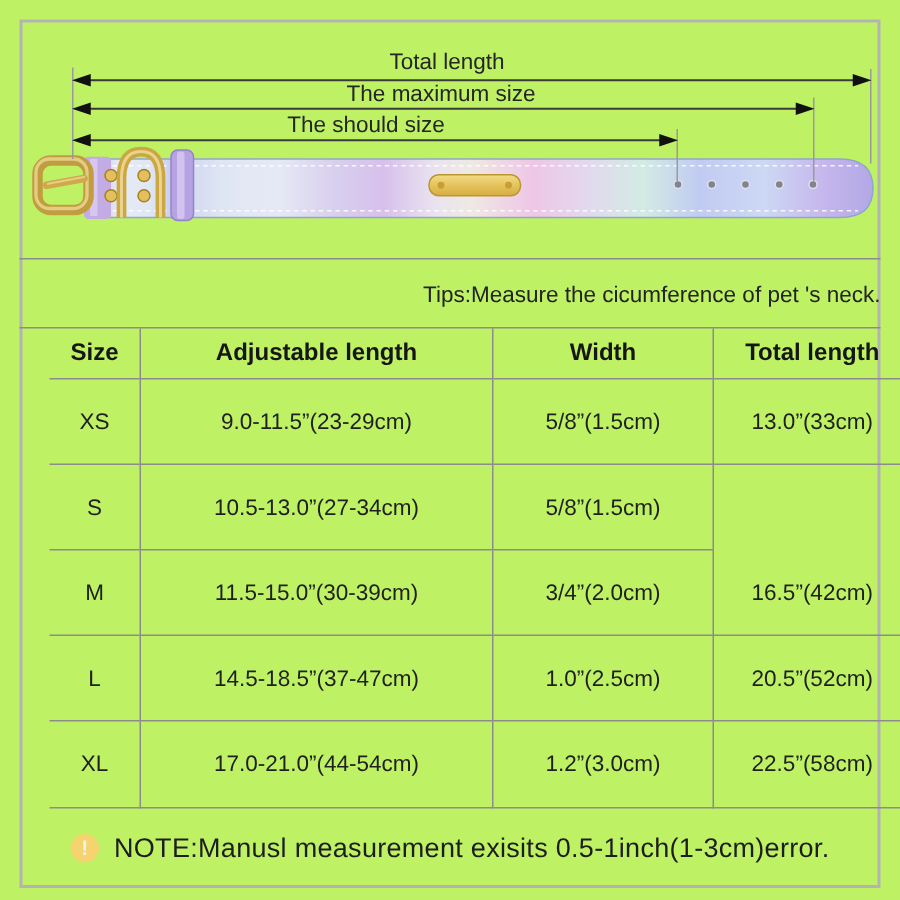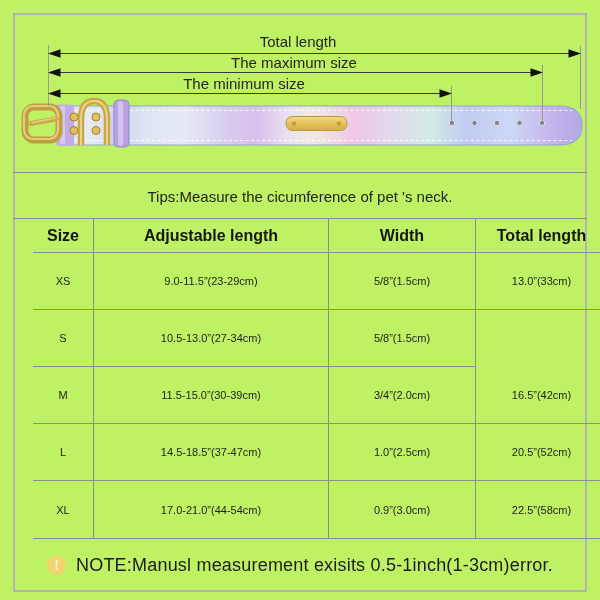--- a/index.html
+++ b/index.html
@@ -17,37 +17,37 @@
     position:absolute;transform:translateX(-50%);white-space:nowrap;
     font-size:15px;line-height:16px;color:#252525;
   }
   #lbl-total{left:298px;top:34px;}
   #lbl-max{left:294px;top:55px;}
   #lbl-min{left:244px;top:76px;}
   
   .tips{
     position:absolute;left:13px;top:172px;width:574px;height:46px;box-sizing:border-box;
     border-top:1px solid var(--c-line,#8c8c8c);
-    display:flex;flex-direction:column;align-items:center;justify-content:center;
+    display:flex;flex-direction:column;align-items:flex-end;justify-content:center;
     padding-top:3px;gap:1px;
   }
   .tips-line{font-size:15px;line-height:20px;text-align:center;color:#232323;white-space:nowrap;}
   .red{color:var(--c-red,#ee1111);}
   
   .size-table{
     position:absolute;left:13px;top:218px;width:574px;box-sizing:border-box;
     border-top:1px solid var(--c-line,#8c8c8c);
     padding-left:20px;
   }
   .trow{display:grid;grid-template-columns:61px 235px 147px 131px;}
   .cell{
     box-sizing:border-box;border-right:1px solid var(--c-line,#8c8c8c);
     border-bottom:1px solid var(--c-line,#8c8c8c);
     display:flex;align-items:center;justify-content:center;
-    font-size:11px;color:#1f1f1f;white-space:nowrap;
+    font-size:15px;color:#1f1f1f;white-space:nowrap;
   }
   .cell.last{border-right:none;}
   .trow.header .cell{height:34px;font-weight:bold;font-size:16px;color:#161616;}
   .trow.data .cell{height:57px;}
   .trow.data.tall .cell{height:58px;}
   
   .note-row{
     position:absolute;left:13px;top:538px;width:574px;height:54px;box-sizing:border-box;
     display:flex;align-items:center;justify-content:center;gap:10px;
   }
@@ -154,21 +154,21 @@
         <polygon points="581,53.5 568.5,49.3 568.5,57.7"></polygon>
       <polygon points="48,72.5 60.5,68.3 60.5,76.7"></polygon>
         <polygon points="543,72.5 530.5,68.3 530.5,76.7"></polygon>
       <polygon points="48,93.5 60.5,89.3 60.5,97.7"></polygon>
         <polygon points="452,93.5 439.5,89.3 439.5,97.7"></polygon>
     </g>
   </svg>
 
   <span class="arrow-label" id="lbl-total">Total length</span>
   <span class="arrow-label" id="lbl-max">The maximum size</span>
-  <span class="arrow-label" id="lbl-min">The minimum size</span>
+  <span class="arrow-label" id="lbl-min">The should size</span>
 
   <div class="tips">
     <div class="tips-line">Tips:Measure the cicumference of pet 's neck.</div>
   </div>
 
   <div class="size-table">
     <div class="trow header">
       <div class="cell">Size</div>
       <div class="cell">Adjustable length</div>
       <div class="cell">Width</div>
@@ -198,21 +198,21 @@
     <div class="trow data">
       <div class="cell">L</div>
       <div class="cell">14.5-18.5”(37-47cm)</div>
       <div class="cell">1.0”(2.5cm)</div>
       <div class="cell last">20.5”(52cm)</div>
     </div>
 
     <div class="trow data tall">
       <div class="cell">XL</div>
       <div class="cell">17.0-21.0”(44-54cm)</div>
-      <div class="cell">0.9”(3.0cm)</div>
+      <div class="cell">1.2”(3.0cm)</div>
       <div class="cell last">22.5”(58cm)</div>
     </div>
   </div>
 
   <div class="note-row">
     <div class="warn-icon">!</div>
     <div class="note-text">NOTE:Manusl measurement exisits 0.5-1inch(1-3cm)error.</div>
   </div>
 
 </div>

